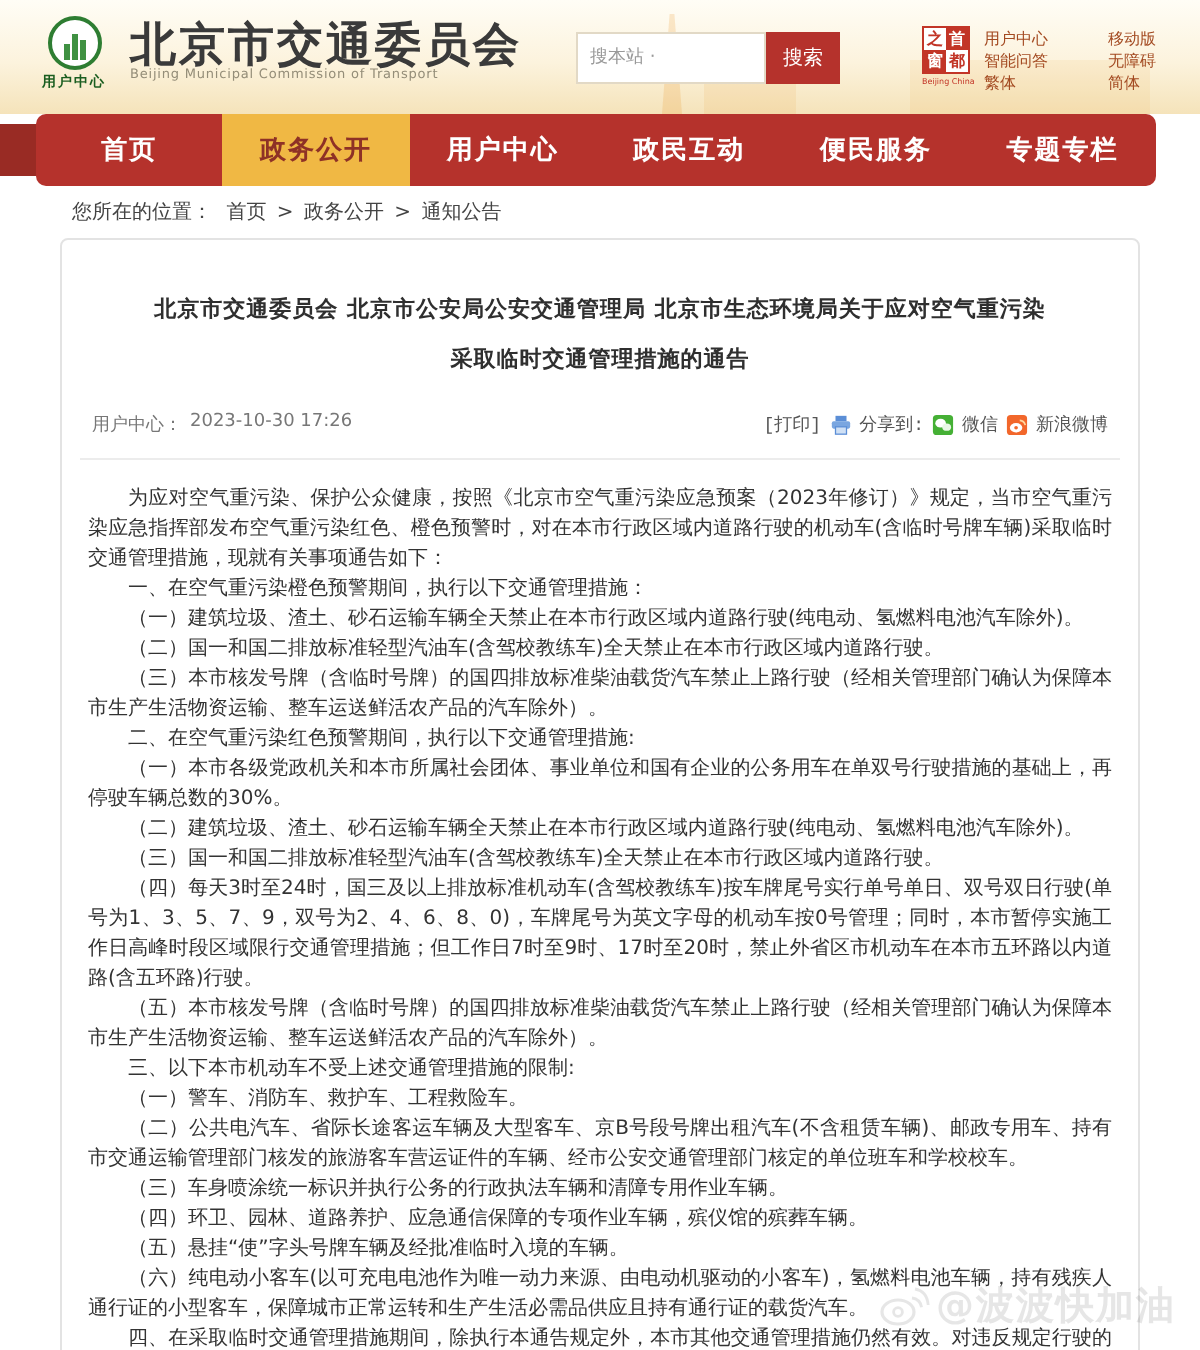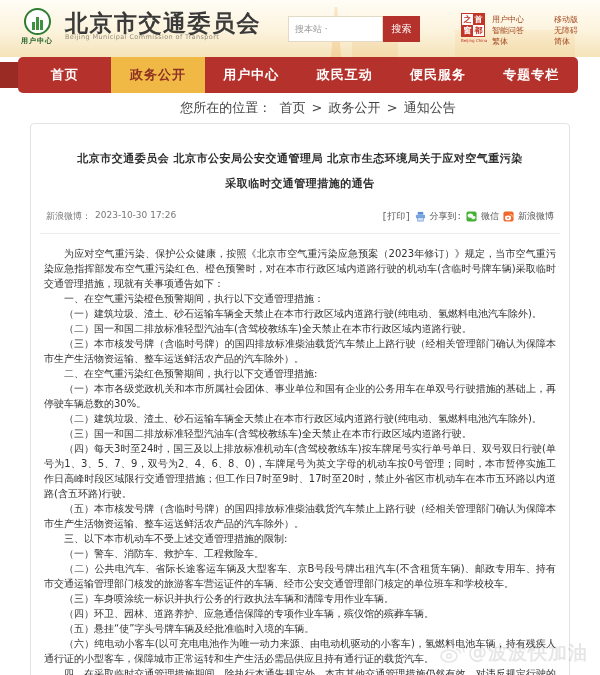--- a/index.html
+++ b/index.html
@@ -44,21 +44,21 @@
   .qlinks{position:absolute;top:14px;display:flex;flex-direction:column;}
   .qlinks-1{left:492px;} .qlinks-2{left:554px;}
   .qlink{font-size:8px;color:var(--link-brown);line-height:11px;text-decoration:none;cursor:pointer;white-space:nowrap;}
   
   .nav-zone{height:36px;position:relative;background:#fff;}
   .nav-strip{position:absolute;left:0;top:5px;width:26px;height:26px;background:var(--accent-dark-red);}
   .nav-main{position:absolute;left:18px;right:22px;top:0;height:36px;background:var(--accent-red);border-radius:5px;display:flex;overflow:hidden;}
   .nav-item{flex:1;display:flex;align-items:center;justify-content:center;color:#fff;font-size:13px;font-weight:bold;cursor:pointer;letter-spacing:1px;}
   .nav-item.active{background:var(--accent-gold);color:var(--active-text);}
   
-  .breadcrumb{padding:6px 0 4px 36px;font-size:13px;color:#444;text-align:center;}
+  .breadcrumb{padding:6px 0 4px 36px;font-size:10px;color:#444;}
   .crumb-sep{color:#444;margin:0 2px;}
   .crumb-link{color:#444;text-decoration:none;cursor:pointer;}
   
   .content-box{margin:2px 30px 0;background:#fff;border:1px solid #e3e3e3;border-radius:4px;min-height:620px;padding:14px 9px 30px;}
   .article-title{font-size:11px;font-weight:bold;color:#2f2f2f;text-align:center;line-height:25px;margin:8px 32px 12px;letter-spacing:.5px;}
   .meta-row{display:flex;justify-content:space-between;align-items:center;font-size:9px;color:#777;padding:2px 6px 10px;border-bottom:1px solid #ececec;}
   .meta-left{display:flex;gap:4px;}
   .meta-right{display:flex;align-items:center;gap:4px;color:#555;font-family:Liberation Mono, monospace;}
   .meta-right .lbl{cursor:pointer;}
   .mini-icon{width:11px;height:11px;display:inline-block;vertical-align:middle;cursor:pointer;}
@@ -134,21 +134,21 @@
 <div class="breadcrumb">
   <span>您所在的位置：</span>
   <span><span class="crumb"><span class="crumb-sep"></span><a class="crumb-link">首页</a></span><span class="crumb"><span class="crumb-sep"> &gt; </span><a class="crumb-link">政务公开</a></span><span class="crumb"><span class="crumb-sep"> &gt; </span><a class="crumb-link">通知公告</a></span></span>
 </div>
 
 <div class="content-box">
   <div class="article-title">北京市交通委员会 北京市公安局公安交通管理局 北京市生态环境局关于应对空气重污染采取临时交通管理措施的通告</div>
 
   <div class="meta-row">
     <div class="meta-left">
-      <span>新浪微博：</span>
+      <span>用户中心：</span>
       <span>2023-10-30 17:26</span>
     </div>
     <div class="meta-right">
       <span class="lbl">[打印]</span>
       <svg class="mini-icon" viewBox="0 0 12 12">
         <rect x="3" y="1" width="6" height="3" fill="#5b8ed6"></rect>
         <rect x="1" y="4" width="10" height="4" rx="1" fill="#7aa6e0"></rect>
         <rect x="3" y="7" width="6" height="4" fill="#cfe0f5" stroke="#5b8ed6" stroke-width="0.7"></rect>
       </svg>
       <span>分享到:</span>

